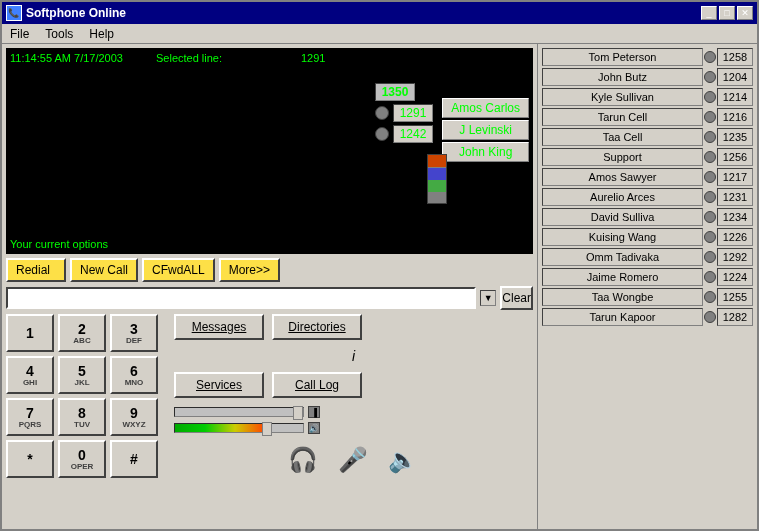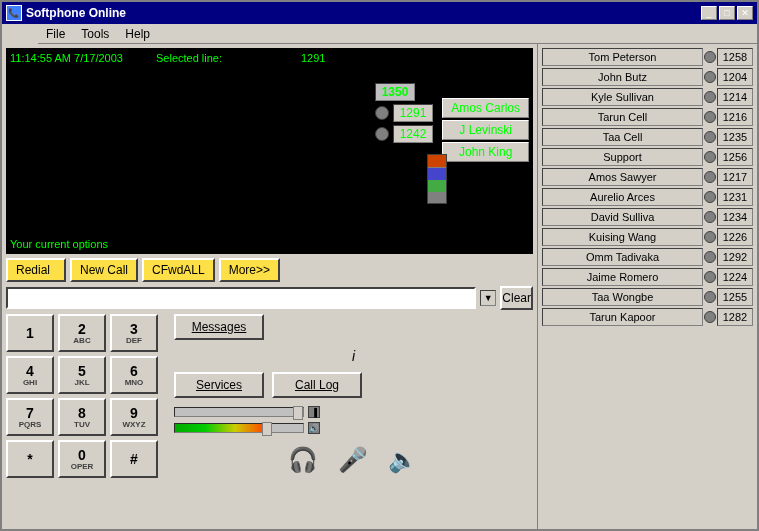--- a/index.html
+++ b/index.html
@@ -7,21 +7,21 @@
     
     .window { width: 759px; height: 531px; border: 2px solid #808080; background: #d4d0c8; display: flex; flex-direction: column; }
     
     .title-bar { background: #000080; color: white; padding: 2px 4px; display: flex; align-items: center; justify-content: space-between; height: 22px; }
     .title-bar-left { display: flex; align-items: center; gap: 4px; }
     .title-bar-icon { width: 16px; height: 16px; background: #4080ff; border: 1px solid #fff; font-size: 9px; display: flex; align-items: center; justify-content: center; color: white; }
     .title-bar-title { font-weight: bold; font-size: 12px; }
     .title-bar-buttons { display: flex; gap: 2px; }
     .title-btn { width: 16px; height: 14px; background: #d4d0c8; border: 1px solid #808080; border-top-color: #fff; border-left-color: #fff; display: flex; align-items: center; justify-content: center; font-size: 9px; cursor: pointer; }
     
-    .menu-bar { background: #d4d0c8; border-bottom: 1px solid #808080; padding: 2px 4px; display: flex; gap: 8px; height: 20px; align-items: center; margin-left: 36px; }
+    .menu-bar { background: #d4d0c8; border-bottom: 1px solid #808080; padding: 2px 4px; display: flex; gap: 8px; height: 20px; align-items: center; }
     .menu-item { padding: 1px 4px; cursor: pointer; font-size: 12px; }
     
     .main-content { display: flex; flex: 1; overflow: hidden; }
     
     .left-panel { flex: 1; display: flex; flex-direction: column; padding: 4px; }
     
     .display-area { background: #000000; color: #00ff00; padding: 4px; height: 206px; position: relative; font-size: 11px; }
     .display-time { color: #00ff00; font-size: 11px; }
     .display-line { color: #00ff00; font-size: 11px; position: absolute; top: 4px; left: 150px; }
     .display-options { color: #00ff00; font-size: 11px; position: absolute; bottom: 4px; left: 4px; }
@@ -189,20 +189,21 @@
               <span class="key-sub">OPER</span>
             </button>
             <button class="key-btn">
               <span class="key-main">#</span>
             </button>
           </div>
 
         <div class="right-controls">
           <div class="control-row">
             <button class="control-btn"><span class="control-btn-underline">Messages</span></button>
+            <button class="control-btn"><span class="control-btn-underline">Directories</span></button>
           </div>
           <div class="info-icon">i</div>
           <div class="control-row">
             <button class="control-btn"><span class="control-btn-underline">Services</span></button>
             <button class="control-btn"><span class="control-btn-underline">Call Log</span></button>
           </div>
 
           <div class="slider-area">
             <div class="slider-row">
               <div style="width:130px;height:10px;background:#c0c0c0;border:1px inset #808080;position:relative;">

